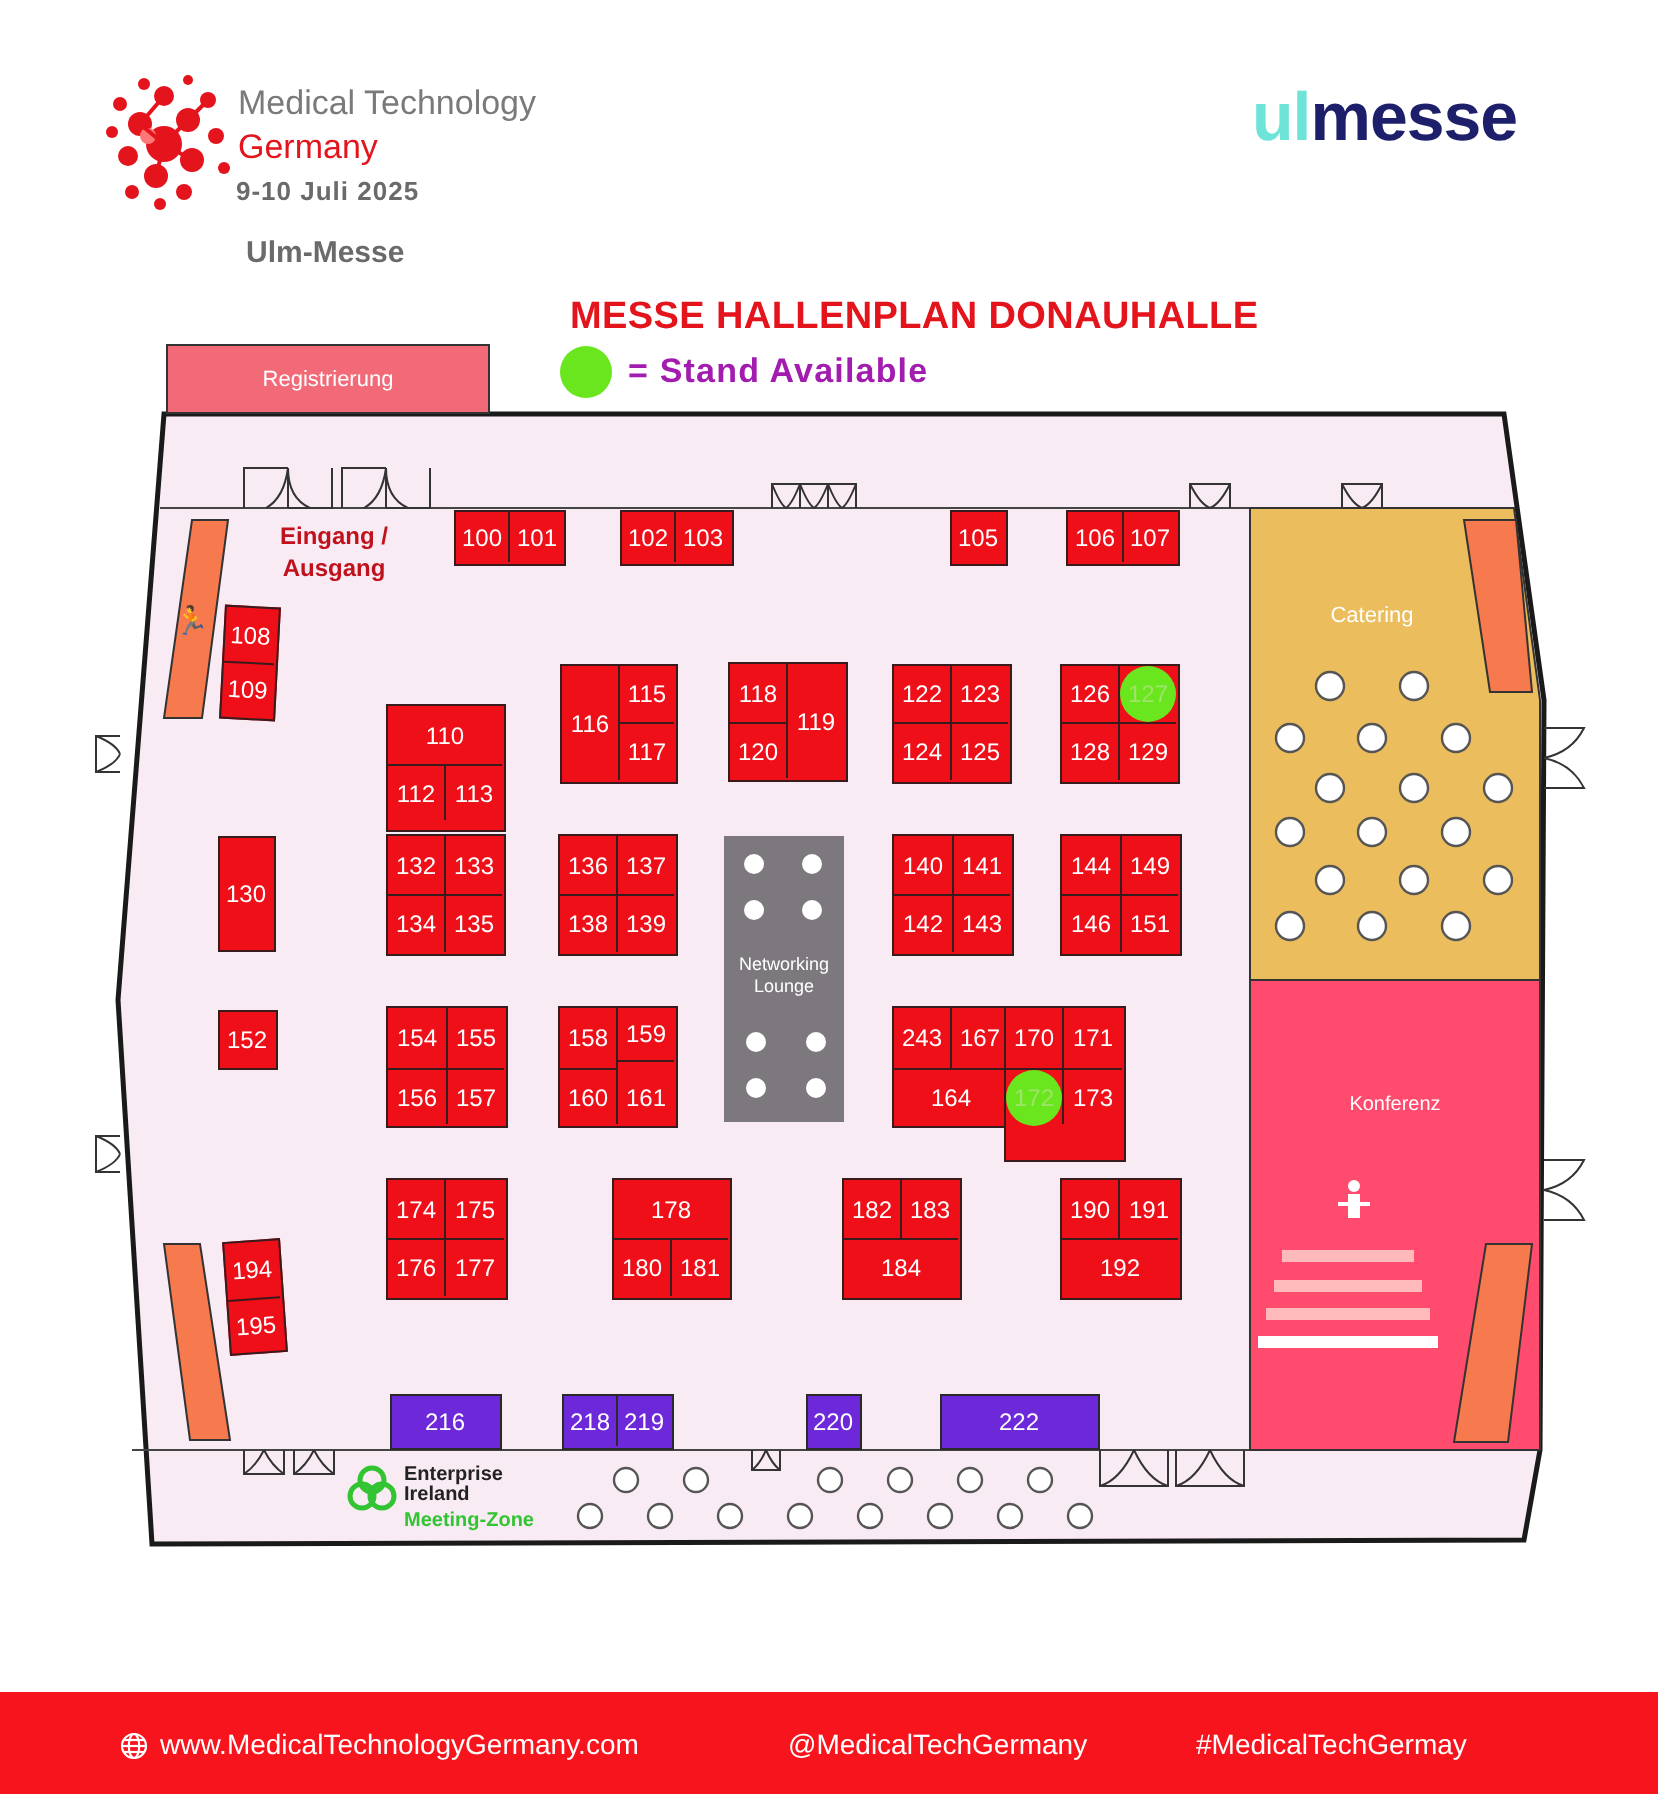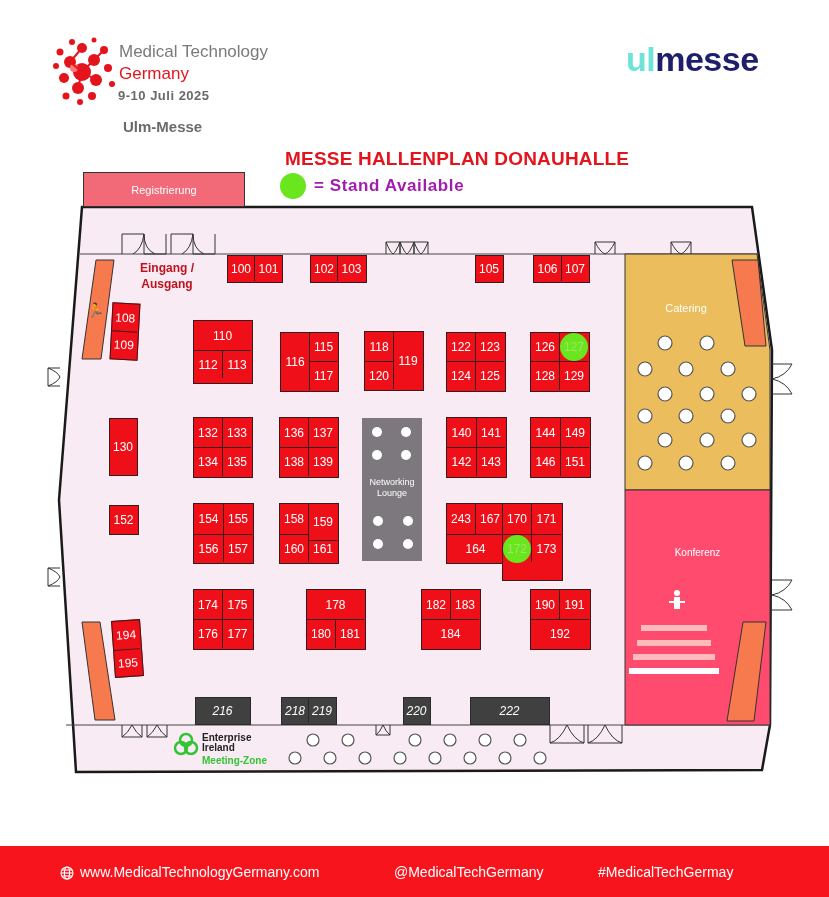--- a/index.html
+++ b/index.html
@@ -21,21 +21,21 @@
     color:#fff; font-size:11px; display:flex; align-items:center; justify-content:center; box-sizing:border-box; }
 
   
   #hall { position:absolute; left:0; top:0; }
 
   .stand { position:absolute; background:#ee0f19; border:1.5px solid #3a1b1d; box-sizing:border-box; }
   .cell { position:absolute; color:#fff; font-size:12px; display:flex; align-items:center; justify-content:center;
           box-sizing:border-box; }
   .cell.b-r { border-right:1px solid #3a1b1d; }
   .cell.b-b { border-bottom:1px solid #3a1b1d; }
-  .green { background:#404040; border:1.5px solid #2a2a2a;font-style:italic; }
+  .green { background:#6d28d9; border:1.5px solid #2a2a2a; }
   .avail-dot { position:absolute; width:28px; height:28px; border-radius:50%; background:#6ae61f;
                color:#9fe36a; font-size:12px; display:flex; align-items:center; justify-content:center; }
   .zone-label { position:absolute; color:#fff; font-size:11px; text-align:center;margin-top:12px; }
   .eingang { left:140px; top:260px; font-size:12px; font-weight:bold; color:#c0121c; text-align:center; line-height:16px; }
   .lounge-label { left:362px; top:477px; width:60px; color:#fff; font-size:9px; text-align:center; line-height:11px; }
   .ent-ireland { left:202px; top:733px; font-size:10px; color:#222; line-height:10px; font-weight:bold; }
   .meeting-zone { left:202px; top:755px; font-size:10px; color:#33c433; font-weight:bold; }
 
   .footer { left:0; top:846px; width:829px; height:51px; background:#f7141d; }
   .foot-item { position:absolute; top:864px; color:#fff; font-size:14px; }
@@ -216,21 +216,21 @@
 <div class="stand" style="left:533px;top:255px;width:57px;height:28px">
   <div class="cell b-r" style="left:0;top:0;width:28px;height:25px">106</div>
   <div class="cell" style="left:28px;top:0;width:26px;height:25px">107</div>
 </div>
 
 <div class="stand" style="left:111px;top:303px;width:28px;height:57px;transform:rotate(3deg)">
   <div class="cell b-b" style="left:0;top:0;width:25px;height:28px">108</div>
   <div class="cell" style="left:0;top:28px;width:25px;height:26px">109</div>
 </div>
 
-<div class="stand" style="left:193px;top:320px;width:60px;height:64px">
+<div class="stand" style="left:193px;top:352px;width:60px;height:64px">
   <div class="cell b-b" style="left:0;top:0;width:57px;height:30px">110</div>
   <div class="cell b-r" style="left:0;top:30px;width:29px;height:27px">112</div>
   <div class="cell" style="left:29px;top:30px;width:28px;height:27px">113</div>
 </div>
 
 <div class="stand" style="left:280px;top:332px;width:59px;height:60px">
   <div class="cell b-r" style="left:0;top:0;width:29px;height:57px">116</div>
   <div class="cell b-b" style="left:29px;top:0;width:27px;height:29px">115</div>
   <div class="cell" style="left:29px;top:29px;width:27px;height:28px">117</div>
 </div>
@@ -288,21 +288,21 @@
   <div class="cell" style="left:0;top:0;width:27px;height:27px">152</div>
 </div>
 <div class="stand" style="left:193px;top:503px;width:61px;height:61px">
   <div class="cell b-r b-b" style="left:0;top:0;width:30px;height:31px">154</div>
   <div class="cell b-b" style="left:30px;top:0;width:28px;height:31px">155</div>
   <div class="cell b-r" style="left:0;top:31px;width:30px;height:27px">156</div>
   <div class="cell" style="left:30px;top:31px;width:28px;height:27px">157</div>
 </div>
 <div class="stand" style="left:279px;top:503px;width:60px;height:61px">
   <div class="cell b-r b-b" style="left:0;top:0;width:29px;height:31px">158</div>
-  <div class="cell b-b" style="left:29px;top:0;width:28px;height:37px">159</div>
+  <div class="cell b-b" style="left:29px;top:0;width:28px;height:27px">159</div>
   <div class="cell b-r" style="left:0;top:31px;width:29px;height:27px">160</div>
   <div class="cell" style="left:29px;top:31px;width:28px;height:27px">161</div>
 </div>
 <div class="stand" style="left:446px;top:503px;width:60px;height:61px">
   <div class="cell b-r b-b" style="left:0;top:0;width:29px;height:31px">243</div>
   <div class="cell b-b" style="left:29px;top:0;width:28px;height:31px">167</div>
   <div class="cell" style="left:0;top:31px;width:57px;height:27px">164</div>
 </div>
 <div class="stand" style="left:502px;top:503px;width:61px;height:78px">
   <div class="cell b-r b-b" style="left:0;top:0;width:29px;height:31px">170</div>

